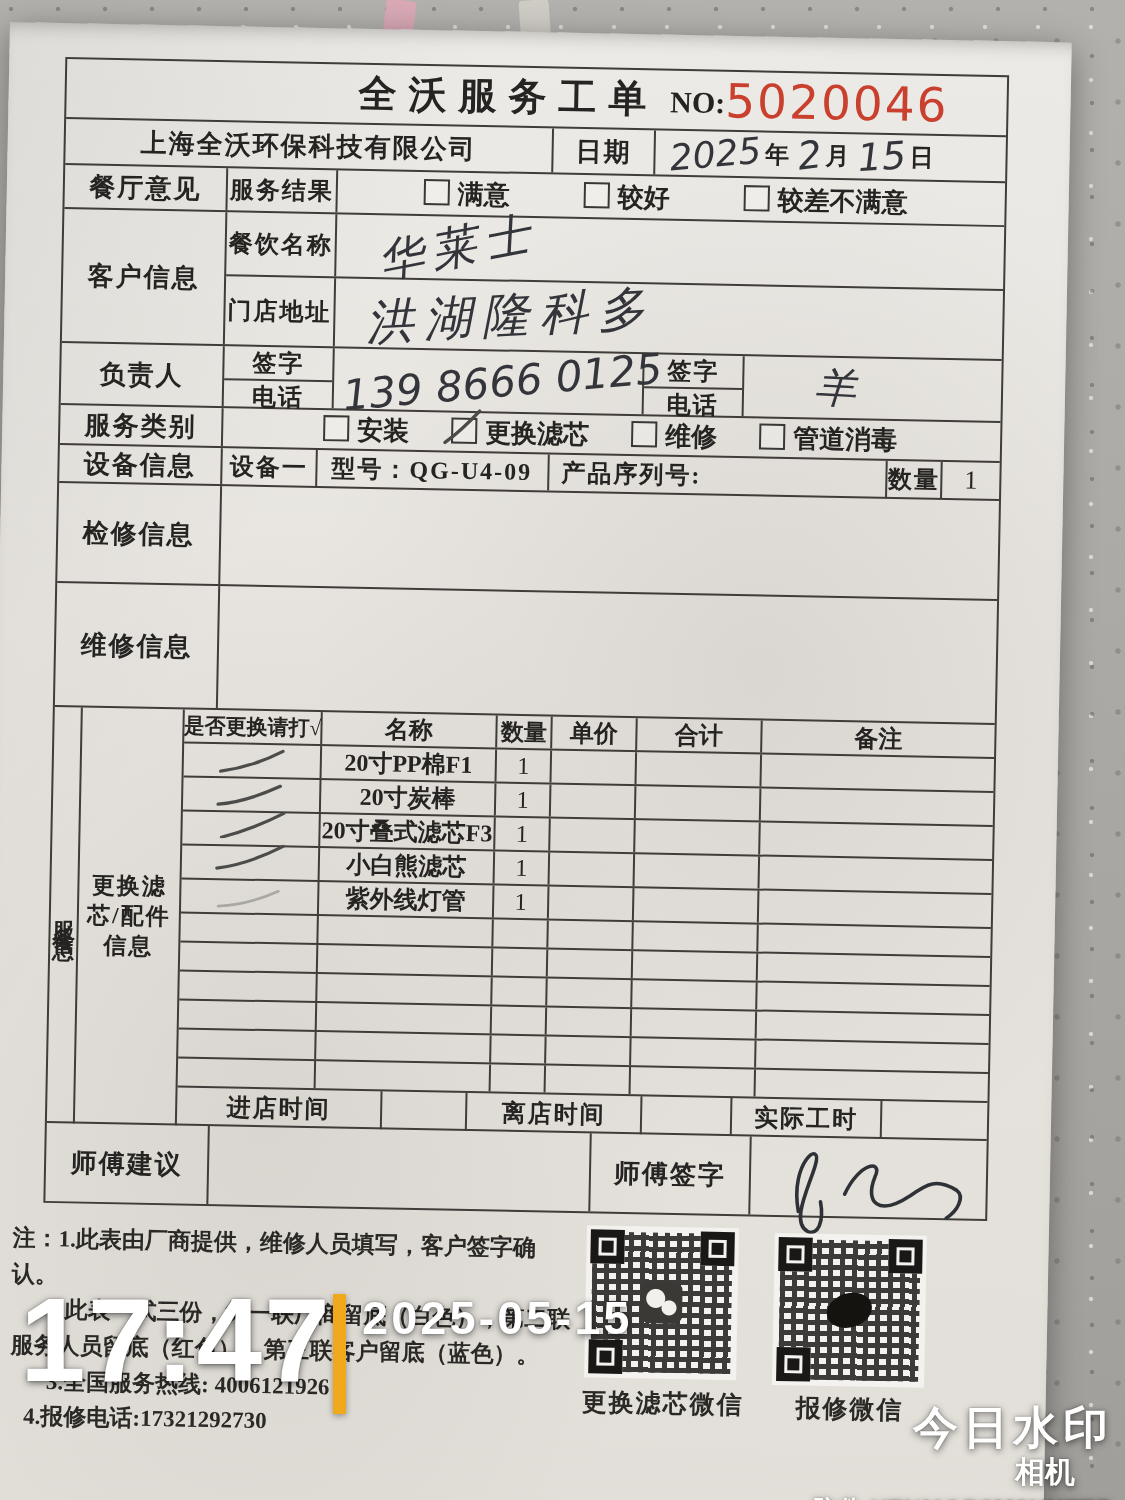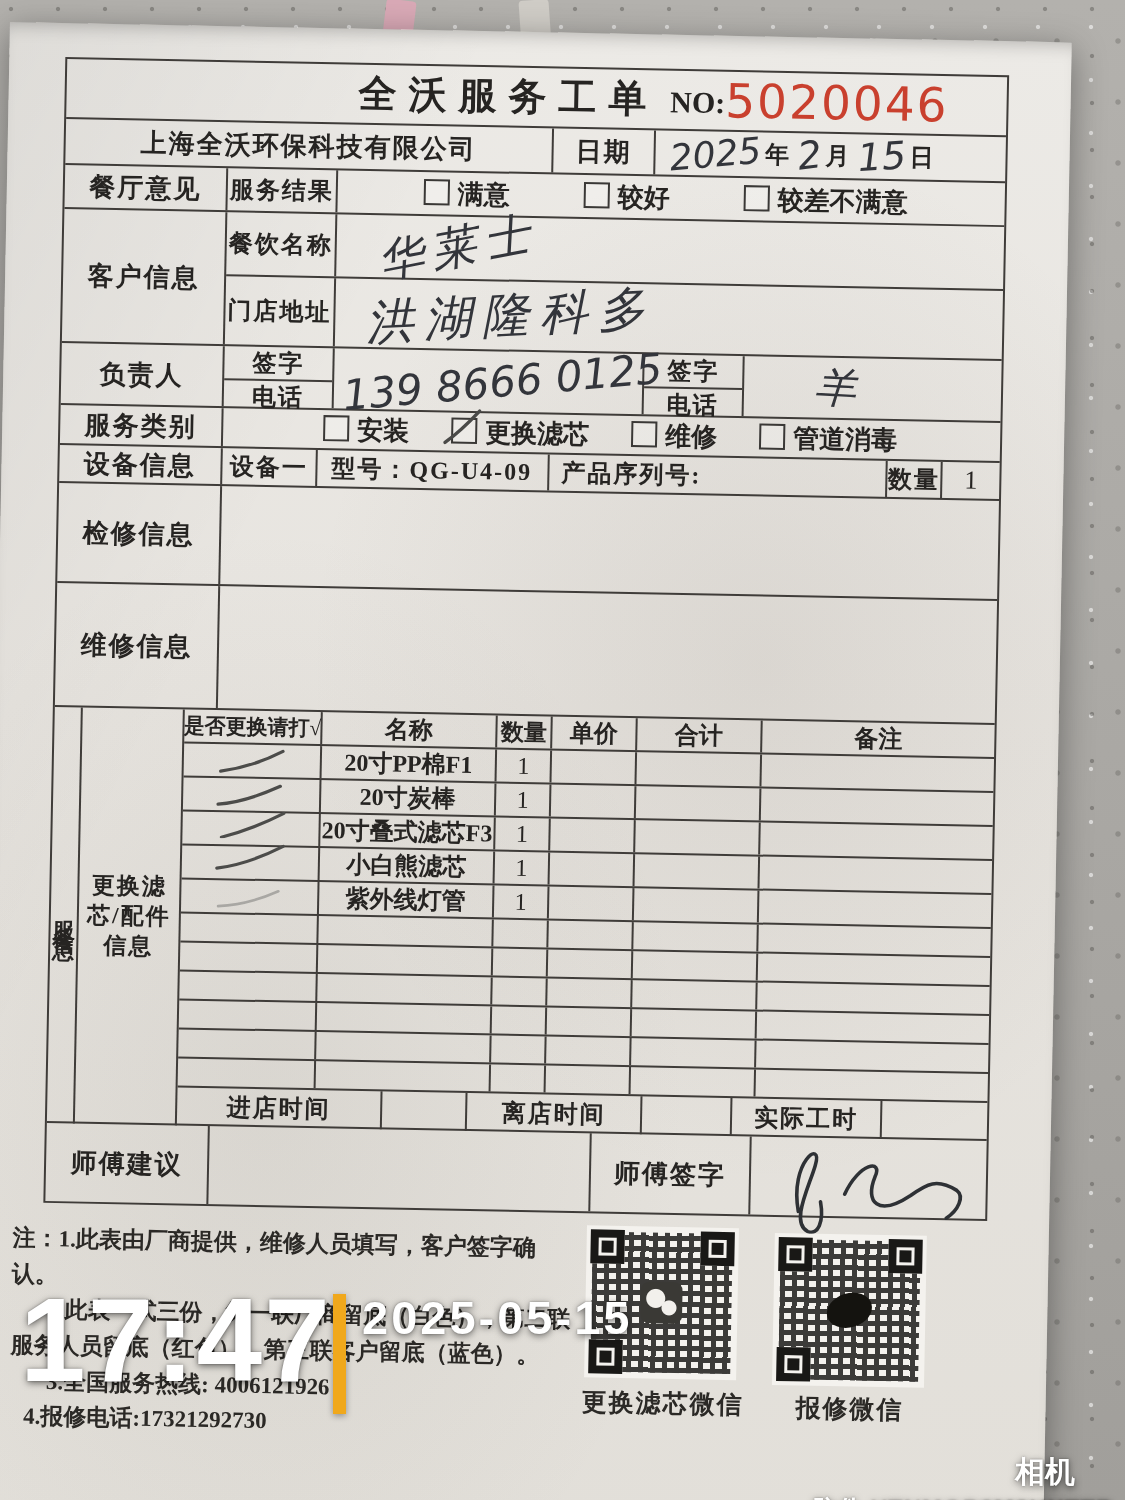--- a/index.html
+++ b/index.html
@@ -463,20 +463,21 @@
           <div class="blob-icon"></div>
         </div>
     </div>
     <div class="qr-label" style="left:598px;top:1352px;">更换滤芯微信</div>
     <div class="qr-label" style="left:812px;top:1354px;">报修微信</div>
   </div>
 
   <div class="wm wm-time">17:47</div>
   <div class="wm-bar"></div>
   <div class="wm wm-date">2025-05-15</div>
+  <div class="wm wm-brand1">今日水印</div>
   <div class="wm wm-brand2">
     <span>相机</span>
     <span class="wm-badge">报修微信</span>
   </div>
   <div class="wm wm-anti">
     <span>防伪</span>
     <span>YTNMGP6M2HXTTP</span>
   </div>
 </div>
 

